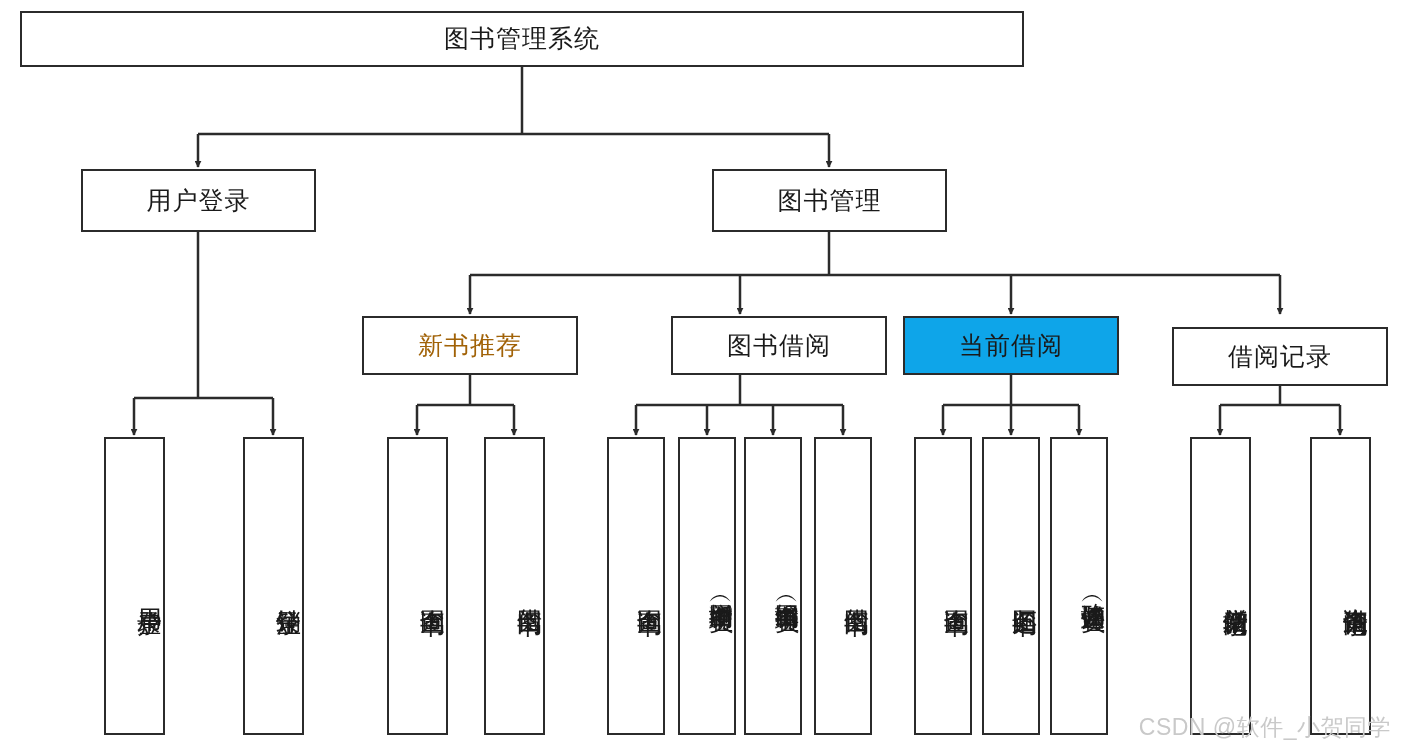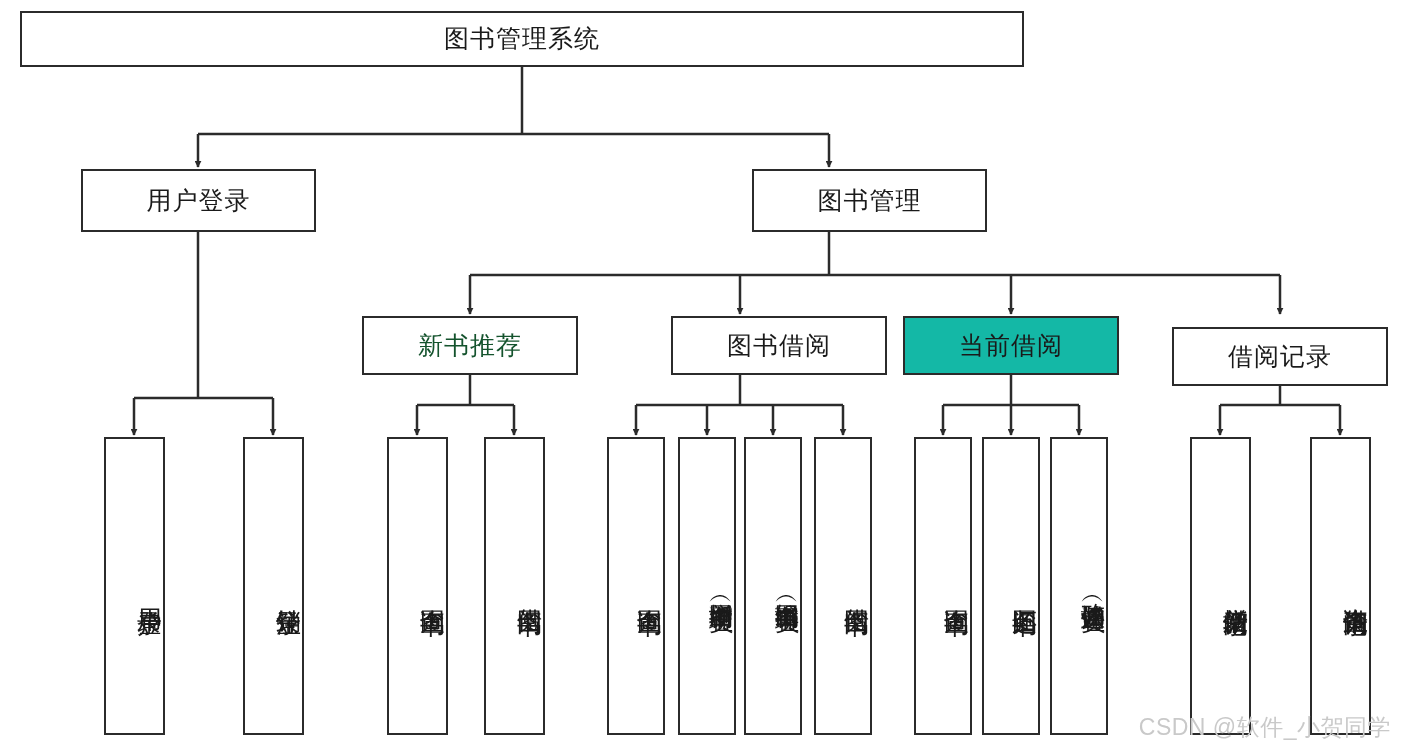--- a/index.html
+++ b/index.html
@@ -105,24 +105,24 @@
       <line x1="1011" y1="405" x2="1011" y2="435" stroke="#2b2b2b" stroke-width="2.5" marker-end="url(#arrow)"></line>
       <line x1="1079" y1="405" x2="1079" y2="435" stroke="#2b2b2b" stroke-width="2.5" marker-end="url(#arrow)"></line>
       <line x1="1280" y1="375" x2="1280" y2="405" stroke="#2b2b2b" stroke-width="2.5"></line>
       <line x1="1220" y1="405" x2="1340" y2="405" stroke="#2b2b2b" stroke-width="2.5"></line>
       <line x1="1220" y1="405" x2="1220" y2="435" stroke="#2b2b2b" stroke-width="2.5" marker-end="url(#arrow)"></line>
       <line x1="1340" y1="405" x2="1340" y2="435" stroke="#2b2b2b" stroke-width="2.5" marker-end="url(#arrow)"></line>
     </svg>
   <div id="nodes-layer">
       <div class="node node-h" style="left: 20px; top: 11px; width: 1004px; height: 56px; border-color: rgb(43, 43, 43); background: rgb(255, 255, 255); color: rgb(26, 26, 26);">图书管理系统</div>
       <div class="node node-h" style="left: 81px; top: 169px; width: 235px; height: 63px; border-color: rgb(43, 43, 43); background: rgb(255, 255, 255); color: rgb(26, 26, 26);">用户登录</div>
-      <div class="node node-h" style="left: 712px; top: 169px; width: 235px; height: 63px; border-color: rgb(43, 43, 43); background: rgb(255, 255, 255); color: rgb(26, 26, 26); margin-left: 40px;">图书管理</div>
-      <div class="node node-h" style="left: 362px; top: 316px; width: 216px; height: 59px; border-color: rgb(43, 43, 43); background: rgb(255, 255, 255); color: #14532d;">新书推荐</div>
+      <div class="node node-h" style="left: 712px; top: 169px; width: 235px; height: 63px; border-color: rgb(43, 43, 43); background: rgb(255, 255, 255); color: rgb(26, 26, 26);">图书管理</div>
+      <div class="node node-h" style="left: 362px; top: 316px; width: 216px; height: 59px; border-color: rgb(43, 43, 43); background: rgb(255, 255, 255); color: #a16207;">新书推荐</div>
       <div class="node node-h" style="left: 632px; top: 316px; width: 216px; height: 59px; border-color: rgb(43, 43, 43); background: rgb(255, 255, 255); color: rgb(26, 26, 26); margin-left: 39px;">图书借阅</div>
-      <div class="node node-h" style="left: 903px; top: 316px; width: 216px; height: 59px; border-color: rgb(43, 43, 43); background: #14b8a6; color: rgb(26, 26, 26);">当前借阅</div>
+      <div class="node node-h" style="left: 903px; top: 316px; width: 216px; height: 59px; border-color: rgb(43, 43, 43); background: #0ea5e9; color: rgb(26, 26, 26);">当前借阅</div>
       <div class="node node-h" style="left: 1172px; top: 316px; width: 216px; height: 59px; border-color: rgb(43, 43, 43); background: rgb(255, 255, 255); color: rgb(26, 26, 26); margin-top: 11px;">借阅记录</div>
       <div class="node node-v" style="left: 104px; top: 437px; width: 61px; height: 298px; border-color: rgb(43, 43, 43); background: rgb(255, 255, 255); color: rgb(26, 26, 26);">用户登录</div>
       <div class="node node-v" style="left: 243px; top: 437px; width: 61px; height: 298px; border-color: rgb(43, 43, 43); background: rgb(255, 255, 255); color: rgb(26, 26, 26);">注销登录</div>
       <div class="node node-v" style="left: 387px; top: 437px; width: 61px; height: 298px; border-color: rgb(43, 43, 43); background: rgb(255, 255, 255); color: rgb(26, 26, 26);">查询图书</div>
       <div class="node node-v" style="left: 484px; top: 437px; width: 61px; height: 298px; border-color: rgb(43, 43, 43); background: rgb(255, 255, 255); color: rgb(26, 26, 26);">借阅图书</div>
       <div class="node node-v" style="left: 607px; top: 437px; width: 58px; height: 298px; border-color: rgb(43, 43, 43); background: rgb(255, 255, 255); color: rgb(26, 26, 26);">查询图书</div>
       <div class="node node-v" data-long="true" style="left: 678px; top: 437px; width: 58px; height: 298px; border-color: rgb(43, 43, 43); background: rgb(255, 255, 255); color: rgb(26, 26, 26);">新增图书（管理员）</div>
       <div class="node node-v" data-long="true" style="left: 744px; top: 437px; width: 58px; height: 298px; border-color: rgb(43, 43, 43); background: rgb(255, 255, 255); color: rgb(26, 26, 26);">编辑图书（管理员）</div>
       <div class="node node-v" style="left: 814px; top: 437px; width: 58px; height: 298px; border-color: rgb(43, 43, 43); background: rgb(255, 255, 255); color: rgb(26, 26, 26);">借阅图书</div>
       <div class="node node-v" style="left: 914px; top: 437px; width: 58px; height: 298px; border-color: rgb(43, 43, 43); background: rgb(255, 255, 255); color: rgb(26, 26, 26);">查询图书</div>

